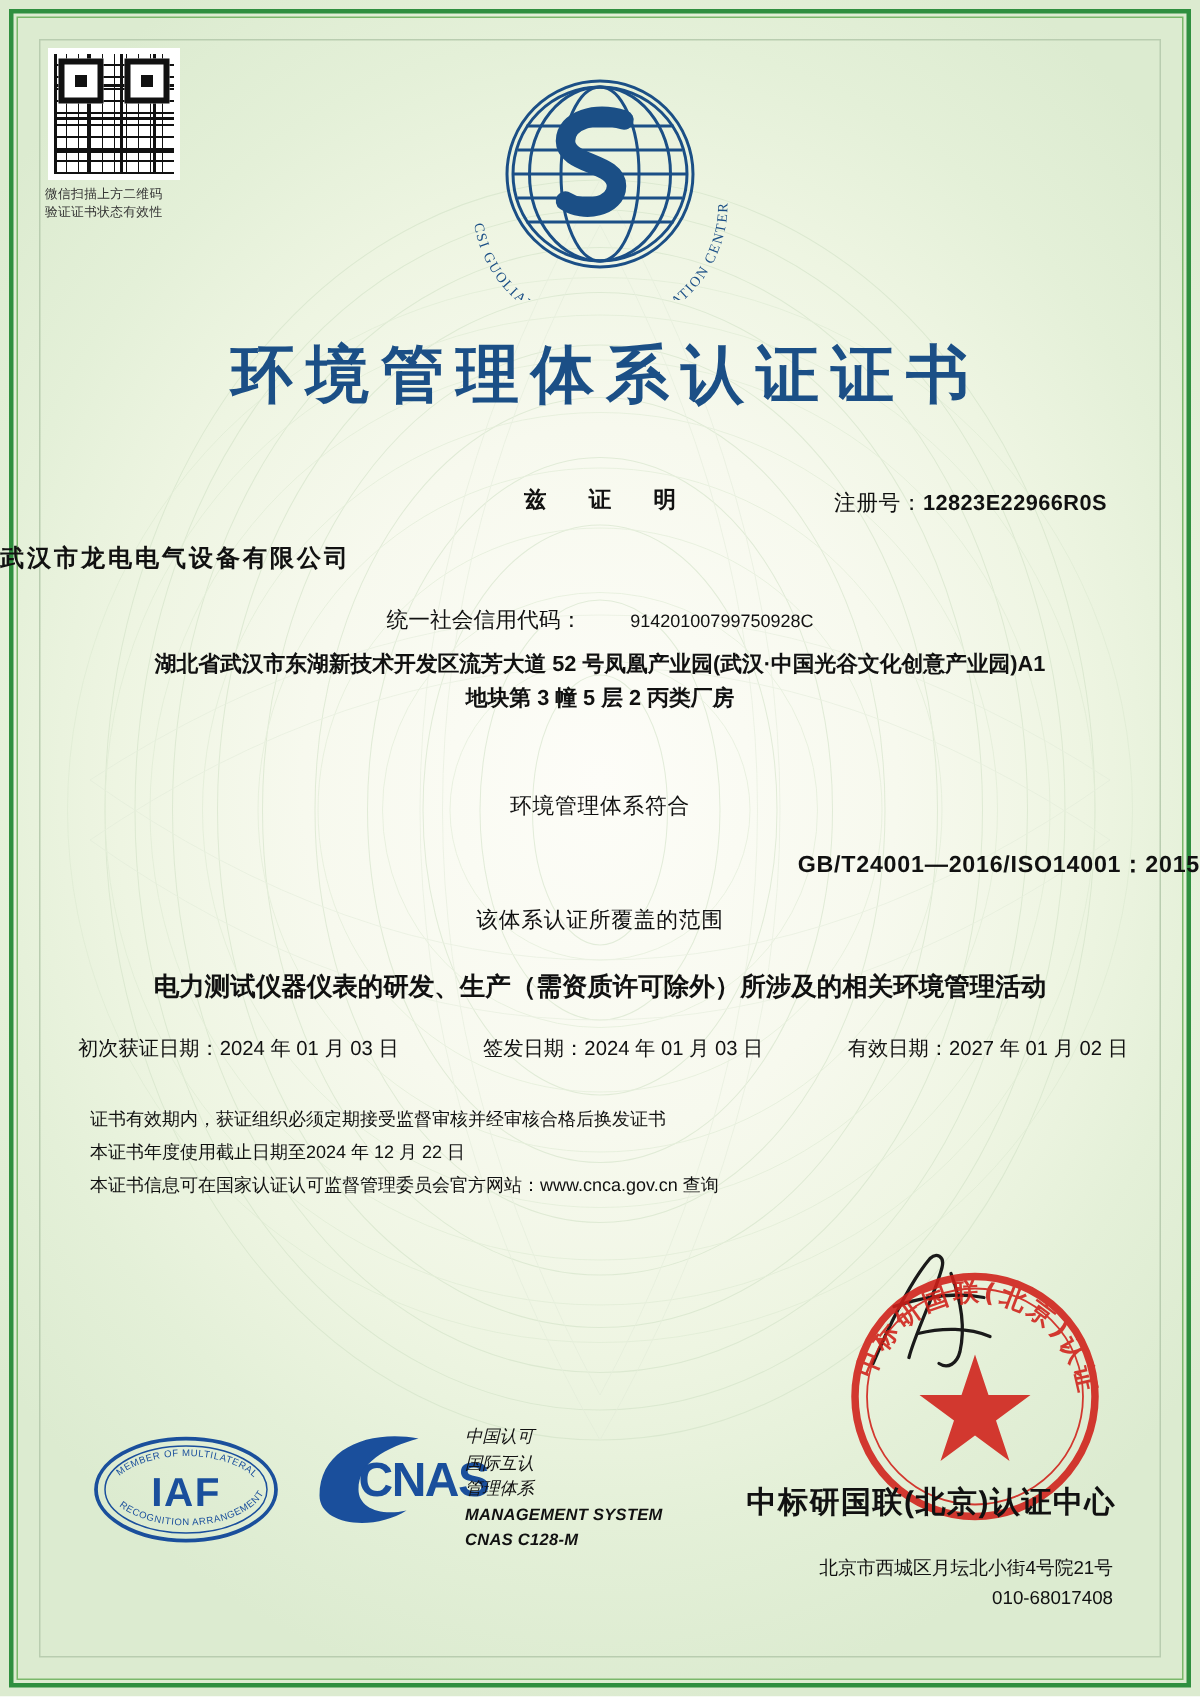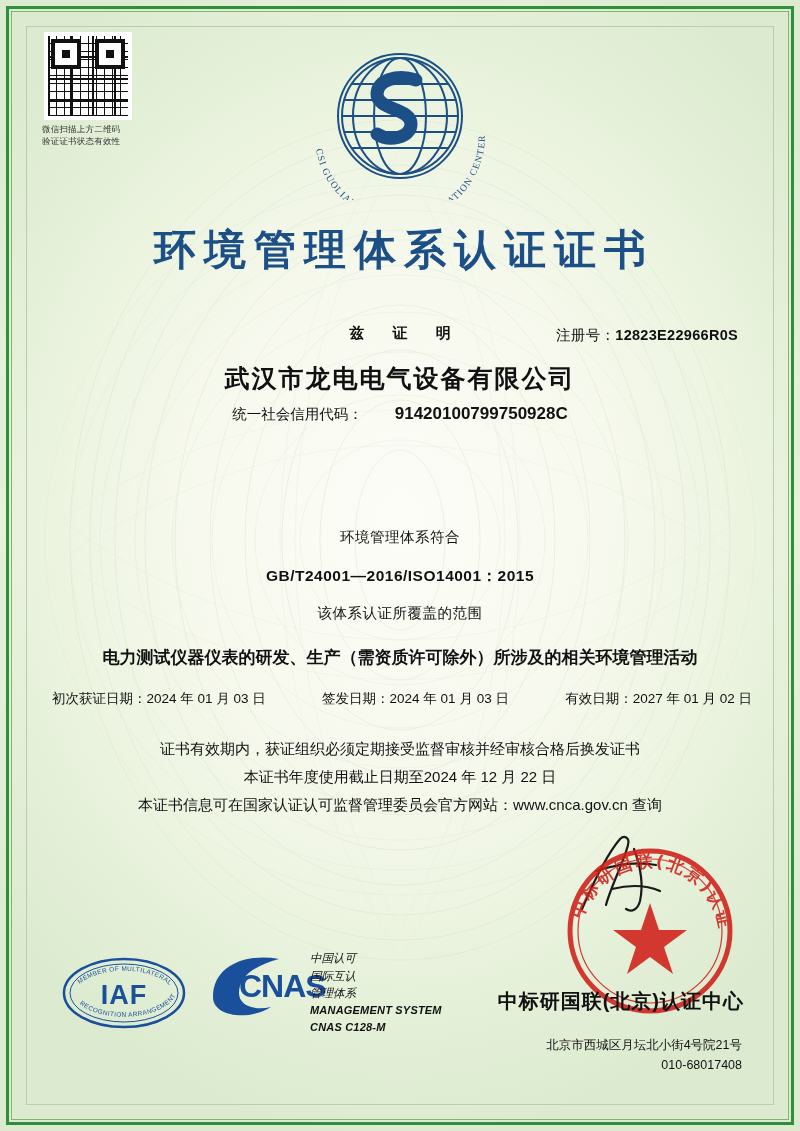--- a/index.html
+++ b/index.html
@@ -51,21 +51,20 @@
     pointer-events: none;
     opacity: .55;
   }
 
   
   .qr-block {
     position: absolute;
     left: 28px;
     top: 28px;
     width: 104px;
-    padding-left: 12px;
   }
   .qr-img {
     width: 88px;
     height: 88px;
     margin: 4px 0 3px 4px;
     background-color: #fff;
     background-image:
       linear-gradient(90deg, #111 1px, transparent 1px),
       linear-gradient(0deg, #111 1px, transparent 1px),
       linear-gradient(90deg, #111 2px, transparent 2px),
@@ -135,34 +134,34 @@
     text-align: center;
     font-size: 15px;
     font-weight: 700;
     letter-spacing: 12px;
     color: #111;
     text-indent: 12px;
   }
   .company {
     position: absolute;
     top: 362px; left: 0; right: 0;
-    text-align: center;
-    font-size: 25px;
+    text-align: left;
+    font-size: 16px;
     font-weight: 700;
     letter-spacing: 2px;
     color: #111;
   }
   .credit-code {
     position: absolute;
     top: 404px; left: 0; right: 0;
     text-align: center;
     font-size: 14.5px;
     color: #111;
   }
-  .credit-code b { font-weight: 700; font-size: 17px; margin-left: 32px; }
+  .credit-code b { font-weight: 400; font-size: 12px; margin-left: 32px; }
 
   .address {
     position: absolute;
     top: 432px; left: 60px; right: 60px;
     text-align: center;
     font-size: 14.5px;
     font-weight: 700;
     line-height: 1.62;
     color: #111;
   }
@@ -171,21 +170,21 @@
     position: absolute;
     top: 528px; left: 0; right: 0;
     text-align: center;
     font-size: 14.5px;
     color: #111;
     letter-spacing: .5px;
   }
   .standard {
     position: absolute;
     top: 566px; left: 0; right: 0;
-    text-align: center;
+    text-align: right;
     font-size: 15.5px;
     font-weight: 700;
     color: #111;
     letter-spacing: .5px;
   }
   .scope-label {
     position: absolute;
     top: 604px; left: 0; right: 0;
     text-align: center;
     font-size: 14.5px;
@@ -208,22 +207,21 @@
     display: flex;
     justify-content: space-between;
     font-size: 13.5px;
     color: #111;
   }
   .dates > div { white-space: nowrap; }
 
   .notes {
     position: absolute;
     top: 735px; left: 60px; right: 60px;
-    text-align: center;
-    font-size: 15px;
+    font-size: 12px;
     color: #111;
     line-height: 1.85;
   }
 
   
   .iaf {
     position: absolute;
     left: 62px;
     bottom: 102px;
     width: 124px;
@@ -363,20 +361,24 @@
     <span>注册号：</span><b>12823E22966R0S</b>
   </div>
 
   <div class="certify-line">兹 证 明</div>
   <div class="company">武汉市龙电电气设备有限公司</div>
 
   <div class="credit-code">
     <span>统一社会信用代码：</span><b>91420100799750928C</b>
   </div>
 
+  <div class="address">
+    <div>湖北省武汉市东湖新技术开发区流芳大道 52 号凤凰产业园(武汉·中国光谷文化创意产业园)A1</div>
+    <div>地块第 3 幢 5 层 2 丙类厂房</div>
+  </div>
 
   <div class="conform-label">环境管理体系符合</div>
   <div class="standard">GB/T24001—2016/ISO14001：2015</div>
   <div class="scope-label">该体系认证所覆盖的范围</div>
   <div class="scope-text">电力测试仪器仪表的研发、生产（需资质许可除外）所涉及的相关环境管理活动</div>
 
   <div class="dates">
     <div>初次获证日期：2024 年 01 月 03 日</div>
     <div>签发日期：2024 年 01 月 03 日</div>
     <div>有效日期：2027 年 01 月 02 日</div>

